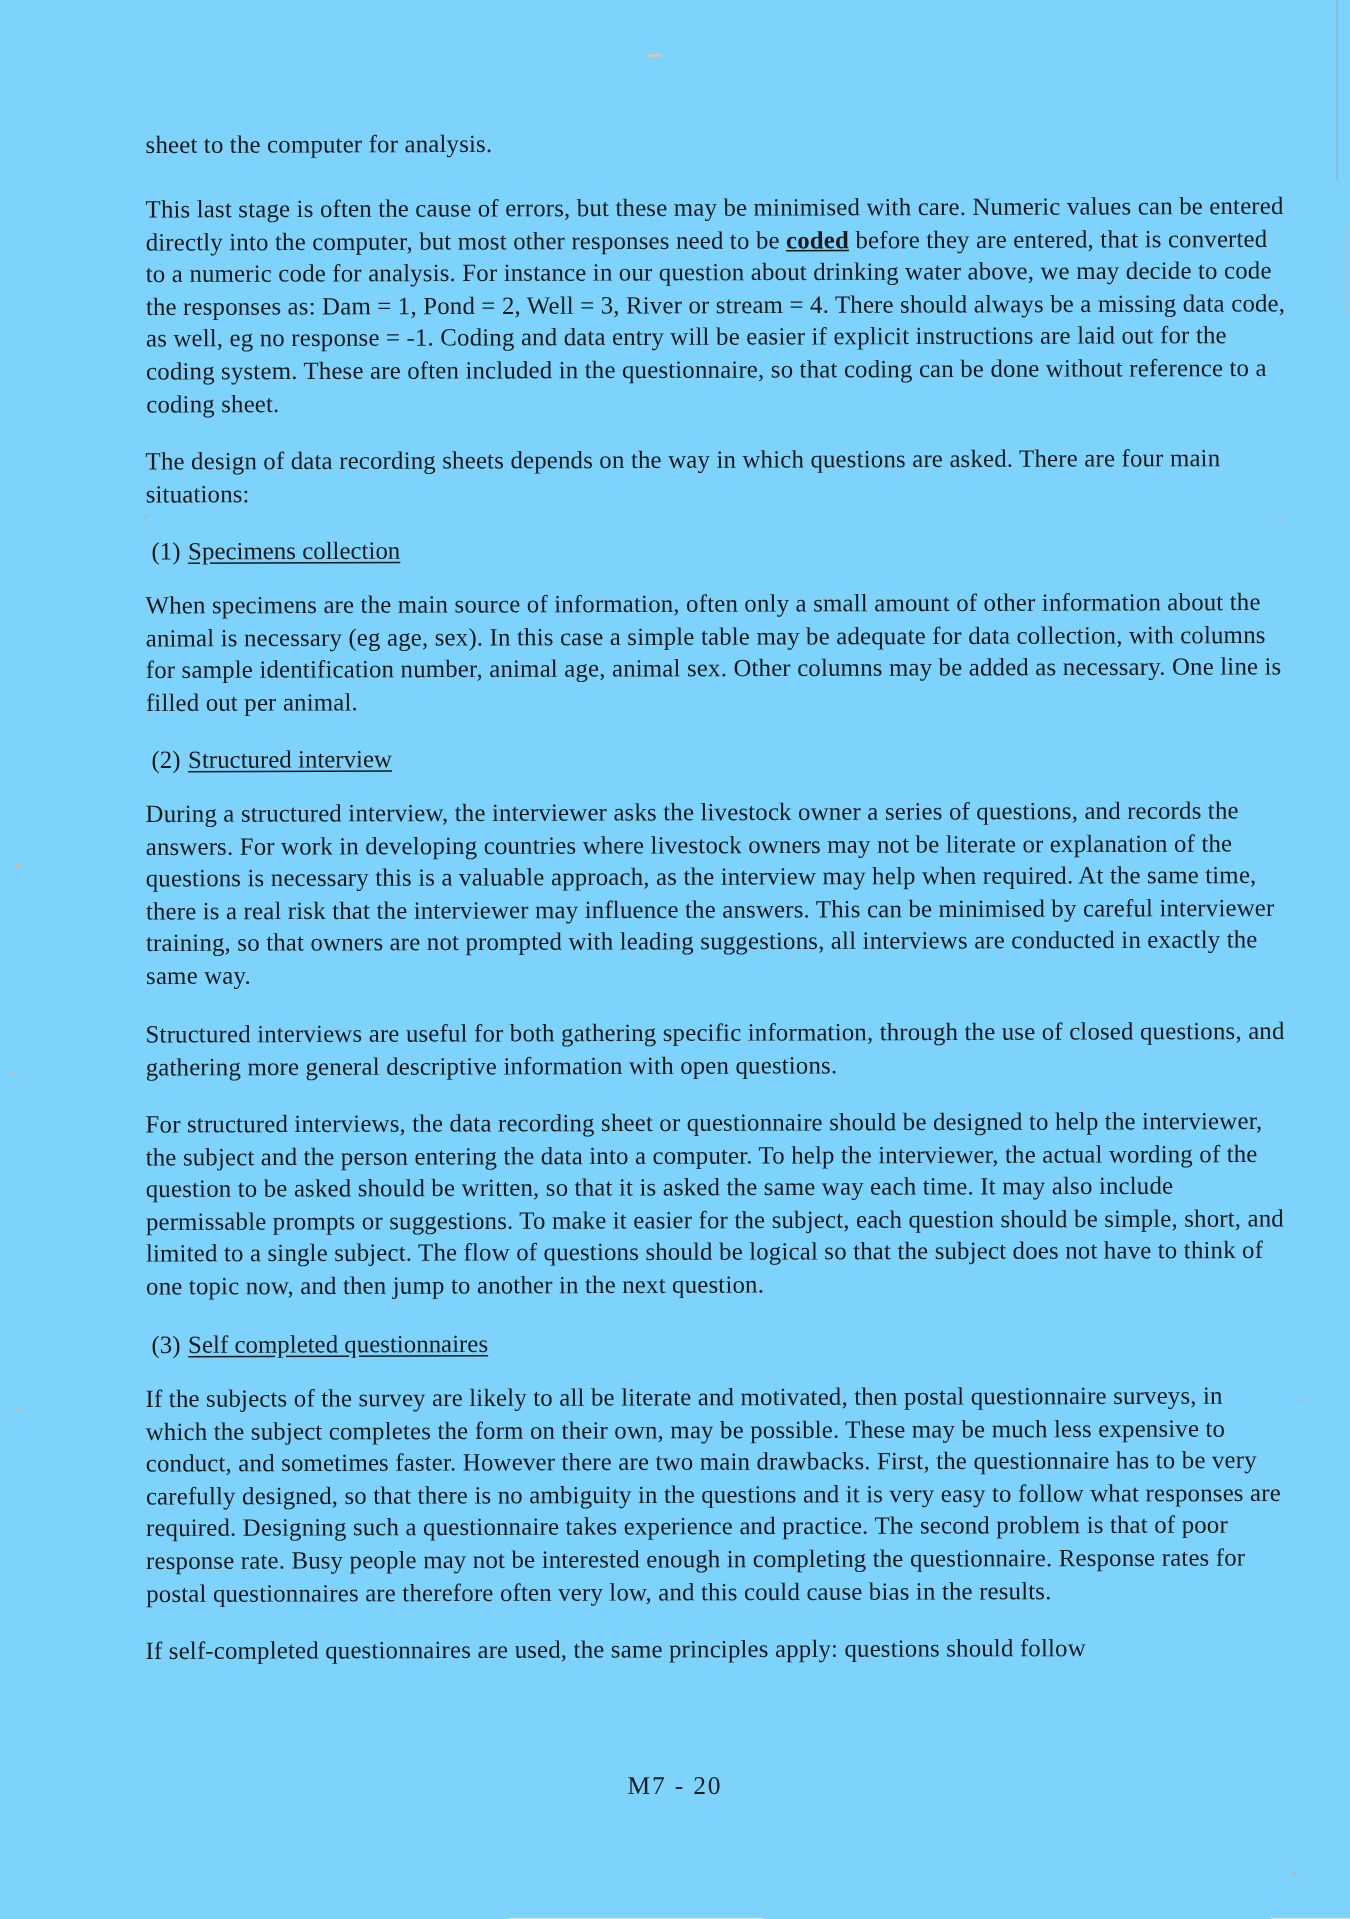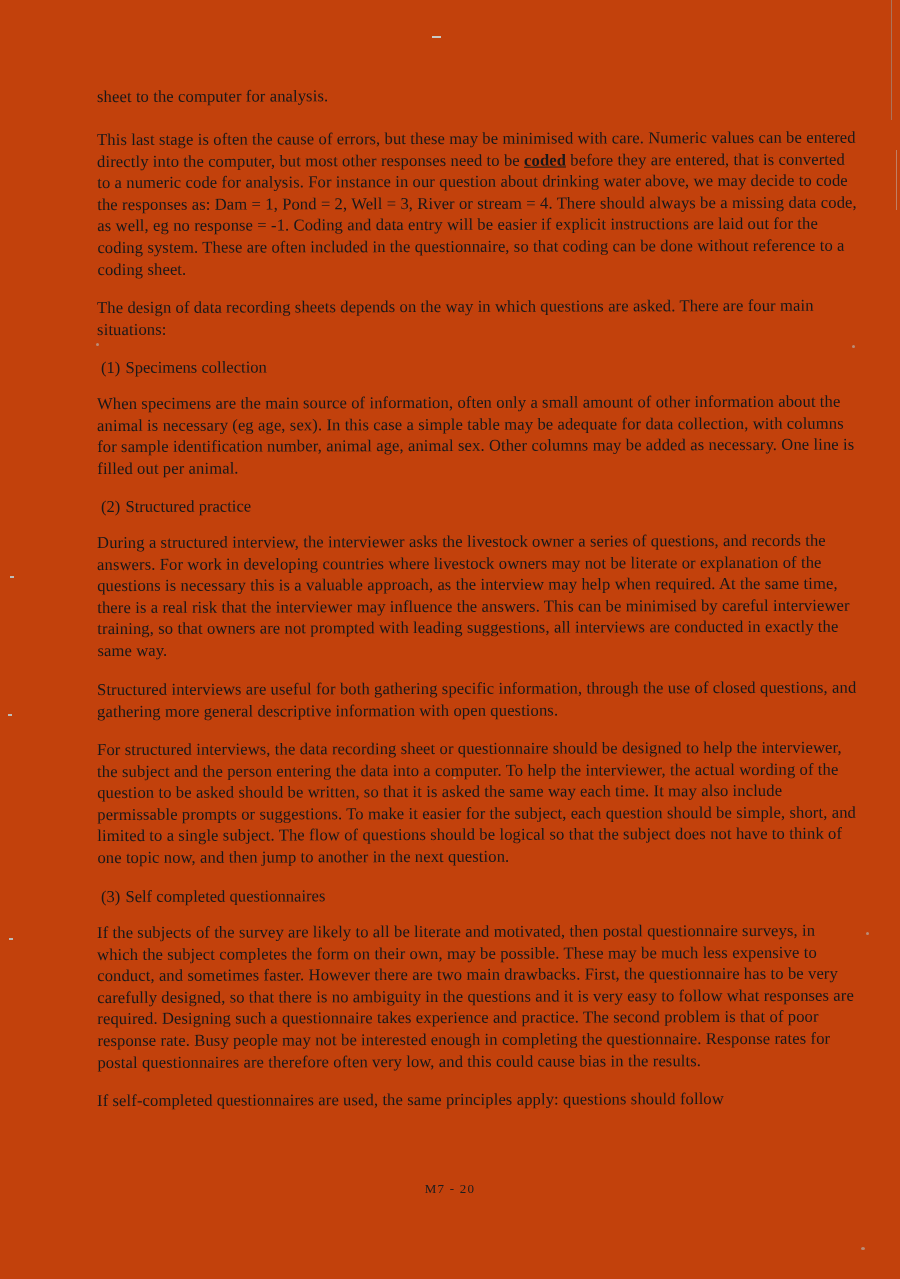--- a/index.html
+++ b/index.html
@@ -11,21 +11,21 @@
     width: 900px;
     height: 1279px;
     position: relative;
     font-family: "Liberation Serif", serif;
     color: #1a1a1a;
     overflow: hidden;
   }
   .page {
     position: absolute;
     inset: 0;
-    background: #c2410c;
+    background: #7dd3fc;
   }
   
   .scan-edge-right {
     position: absolute;
     top: 0;
     right: 8px;
     width: 1px;
     height: 120px;
     background: #9a9a9a;
     opacity: .55;
@@ -70,33 +70,34 @@
     font-size: 16.6px;
     line-height: 22px;
     color: #17181a;
     transform: rotate(-0.18deg);
     transform-origin: left top;
   }
   .heading .num {
     margin-right: 5px;
   }
   .heading .ttl {
+    text-decoration: underline;
     text-underline-offset: 2px;
   }
   .b {
     font-weight: bold;
     text-decoration: underline;
   }
   .footer {
     position: absolute;
     left: 0;
     right: 0;
     top: 1181px;
     text-align: center;
-    font-size: 13px;
+    font-size: 17px;
     letter-spacing: 1.2px;
     color: #1b1c1e;
   }
   .tiny-mark-top {
     position: absolute;
     left: 432px;
     top: 36px;
     width: 9px;
     height: 2px;
     background: #c9c9c4;
@@ -134,21 +135,21 @@
 
     <p class="para">The design of data recording sheets depends on the way in which questions are asked. There are four main situations:</p>
 
     <div class="heading">
       <span class="num">(1)</span><span class="ttl">Specimens collection</span>
     </div>
 
     <p class="para">When specimens are the main source of information, often only a small amount of other information about the animal is necessary (eg age, sex). In this case a simple table may be adequate for data collection, with columns for sample identification number, animal age, animal sex. Other columns may be added as necessary. One line is filled out per animal.</p>
 
     <div class="heading">
-      <span class="num">(2)</span><span class="ttl">Structured practice</span>
+      <span class="num">(2)</span><span class="ttl">Structured interview</span>
     </div>
 
     <p class="para">During a structured interview, the interviewer asks the livestock owner a series of questions, and records the answers. For work in developing countries where livestock owners may not be literate or explanation of the questions is necessary this is a valuable approach, as the interview may help when required. At the same time, there is a real risk that the interviewer may influence the answers. This can be minimised by careful interviewer training, so that owners are not prompted with leading suggestions, all interviews are conducted in exactly the same way.</p>
 
     <p class="para">Structured interviews are useful for both gathering specific information, through the use of closed questions, and gathering more general descriptive information with open questions.</p>
 
     <p class="para">For structured interviews, the data recording sheet or questionnaire should be designed to help the interviewer, the subject and the person entering the data into a computer. To help the interviewer, the actual wording of the question to be asked should be written, so that it is asked the same way each time. It may also include permissable prompts or suggestions. To make it easier for the subject, each question should be simple, short, and limited to a single subject. The flow of questions should be logical so that the subject does not have to think of one topic now, and then jump to another in the next question.</p>
 
     <div class="heading">
       <span class="num">(3)</span><span class="ttl">Self completed questionnaires</span>

